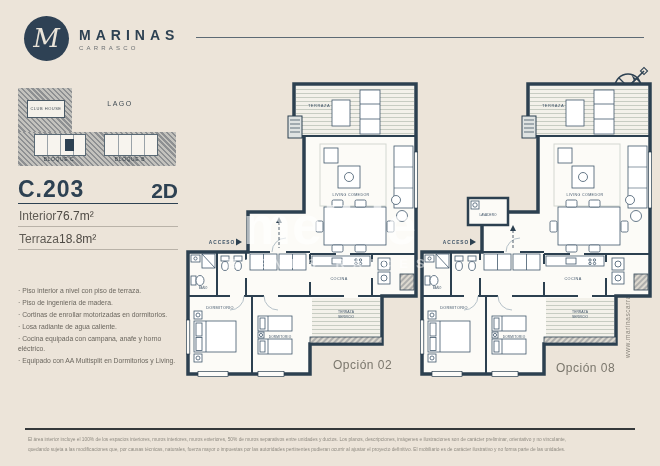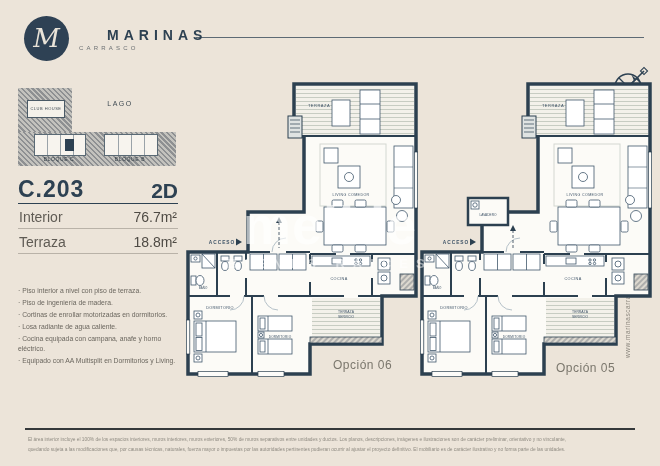--- a/index.html
+++ b/index.html
@@ -4,21 +4,21 @@
 <style>
   html,body{margin:0;padding:0;}
   #page{position:relative;width:660px;height:466px;background:#ece4d9;overflow:hidden;
         font-family:"Liberation Sans",sans-serif;color:#2d4152;}
   
   #logo{position:absolute;left:24px;top:16px;display:flex;align-items:center;gap:10px;}
   #logo .badge{width:45px;height:45px;border-radius:50%;background:#2e4154;display:flex;
         align-items:center;justify-content:center;}
   #logo .badge span{font-family:"DejaVu Serif",serif;font-style:italic;font-size:26px;color:#e9e3d8;
         transform:translateY(-1px);}
-  #logo .words .t{font-size:14px;font-weight:bold;letter-spacing:5px;color:#2d4152;margin-left:28px;}
+  #logo .words .t{font-size:14px;font-weight:bold;letter-spacing:5px;color:#2d4152;}
   #logo .words .s{font-size:6px;letter-spacing:3.2px;color:#6b6f72;margin-top:2px;}
   #top-rule{position:absolute;left:196px;top:37px;width:448px;height:1px;background:#2d4152;opacity:.75;}
   
   #sitemap{position:absolute;left:18px;top:88px;width:158px;height:78px;}
   .hatch{background:repeating-linear-gradient(45deg,#c3c2bd 0 2px,#8e9092 2px 3.6px);}
   #sitemap .hatch-top{position:absolute;left:0;top:0;width:54px;height:46px;}
   #sitemap .hatch-band{position:absolute;left:0;top:44px;width:158px;height:34px;}
   #sitemap .lago{position:absolute;left:62px;top:12px;width:80px;text-align:center;
         font-size:7px;letter-spacing:1.5px;color:#3f4a52;}
   #sitemap .club{position:absolute;left:9px;top:12px;width:36px;height:16px;background:#f4f1ea;
@@ -27,21 +27,21 @@
   .bldg{position:absolute;top:46px;height:20px;background:#f7f4ee;border:1px solid #5a6a75;}
   .bldg i{position:absolute;top:0;bottom:0;width:1px;background:#9aa3a9;}
   #unit-mark{position:absolute;left:30px;top:4px;width:9px;height:12px;background:#2d4152;}
   .bldg-label{position:absolute;top:68px;font-size:5px;letter-spacing:.6px;color:#2f3b44;text-align:center;}
   
   #unitinfo{position:absolute;left:18px;top:176px;width:160px;}
   #unitinfo .head{display:flex;justify-content:space-between;align-items:flex-end;
         border-bottom:1.5px solid #2d4152;}
   #unitinfo .code{font-size:23px;font-weight:bold;letter-spacing:1px;}
   #unitinfo .type{font-size:21px;font-weight:bold;margin-left:39px;}
-  .m-row{display:flex;justify-content:space-between;font-size:14px;color:#5f5b54;
+  .m-row{display:flex;font-size:12px;color:#5f5b54;
         border-bottom:1px solid #b9b2a8;padding:5px 1px 3px 1px;}
   .m-row .v{color:#4e4a44;}
   #total-row{margin-top:16px;}
   
   #features{position:absolute;left:18px;top:286px;width:164px;font-size:6.8px;
         color:#6b675f;line-height:1.6;}
   #features div{margin-bottom:1px;}
   
   .plan{position:absolute;top:82px;z-index:1;}
   #plan1{left:186px;} #plan2{left:420px;}
@@ -432,22 +432,22 @@
       <text x="36" y="162" font-size="4.8" letter-spacing="1" font-weight="bold">ACCESO</text>
       <text x="68" y="134" font-size="3.2">LAVADERO</text>
       <text x="17" y="207" font-size="3">BAÑO</text>
       <text x="34" y="227" font-size="3.8" letter-spacing="0.3">DORMITORIO</text>
       <text x="94" y="255.5" font-size="3.2" letter-spacing="0.2">DORMITORIO</text>
       <text x="160" y="231" font-size="3.4">TERRAZA</text>
       <text x="160" y="236" font-size="3.4">SERVICIO</text>
     </g>
   </svg>
 
-  <div class="opcion" id="opcion1">Opción 06</div>
-  <div class="opcion" id="opcion2">Opción 05</div>
+  <div class="opcion" id="opcion1">Opción 02</div>
+  <div class="opcion" id="opcion2">Opción 08</div>
 
   <div id="watermark">
     <div class="w">meikle</div>
     <div class="ws">BIENES RAICES</div>
   </div>
 
   <div id="website">www.marinascarrasco.com</div>
 
   <div id="disc-rule"></div>
   <div id="disclaimer">

